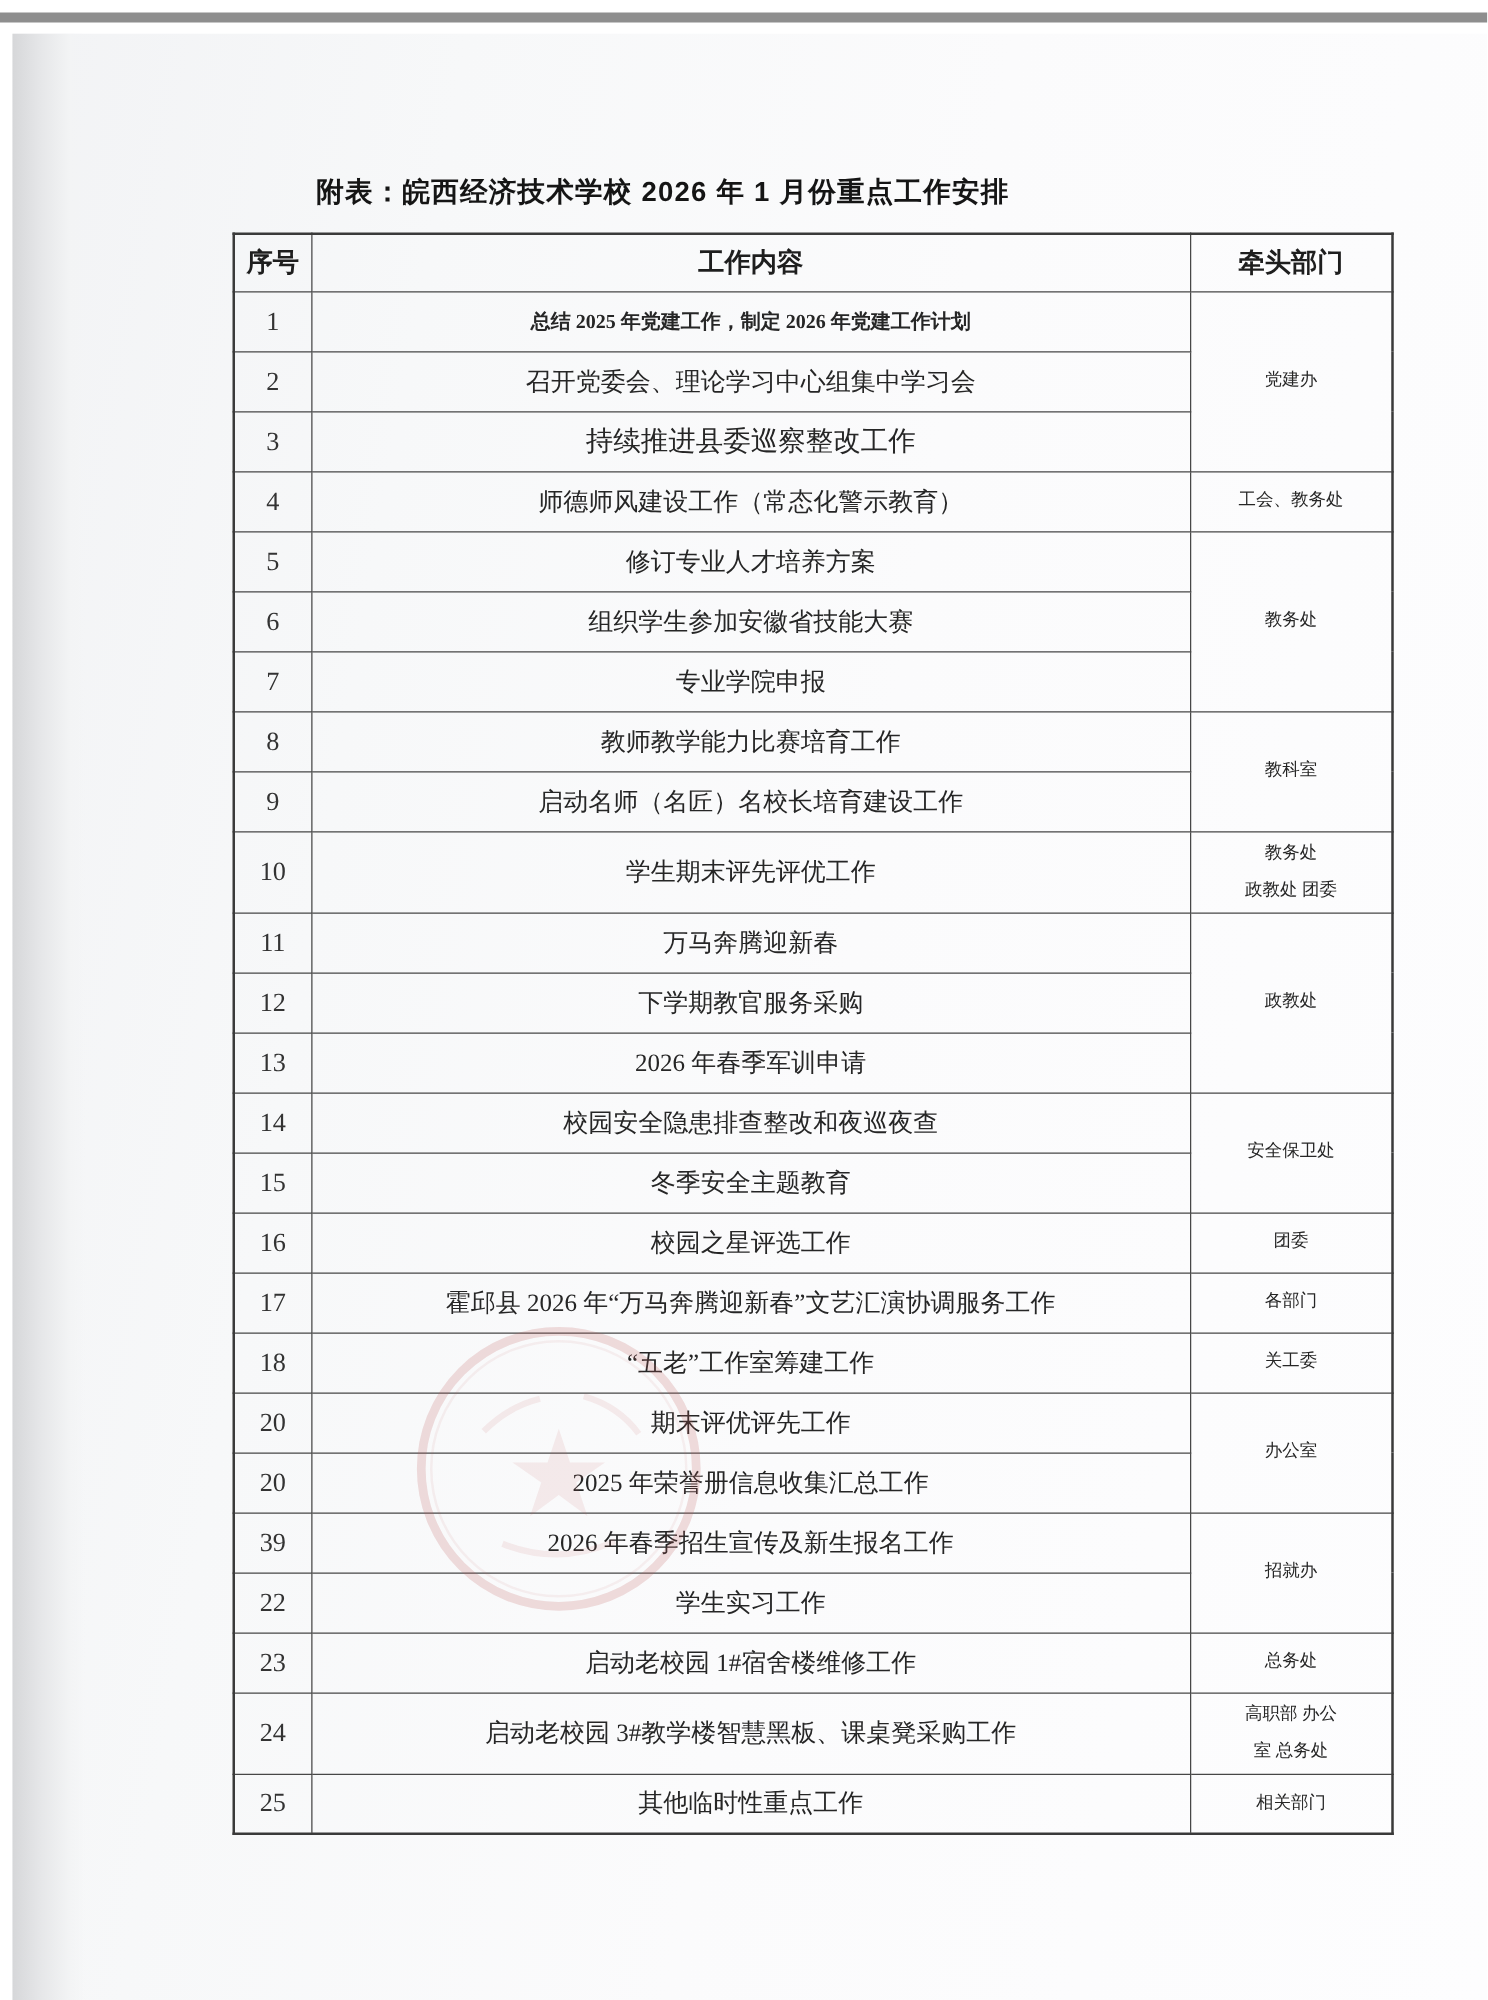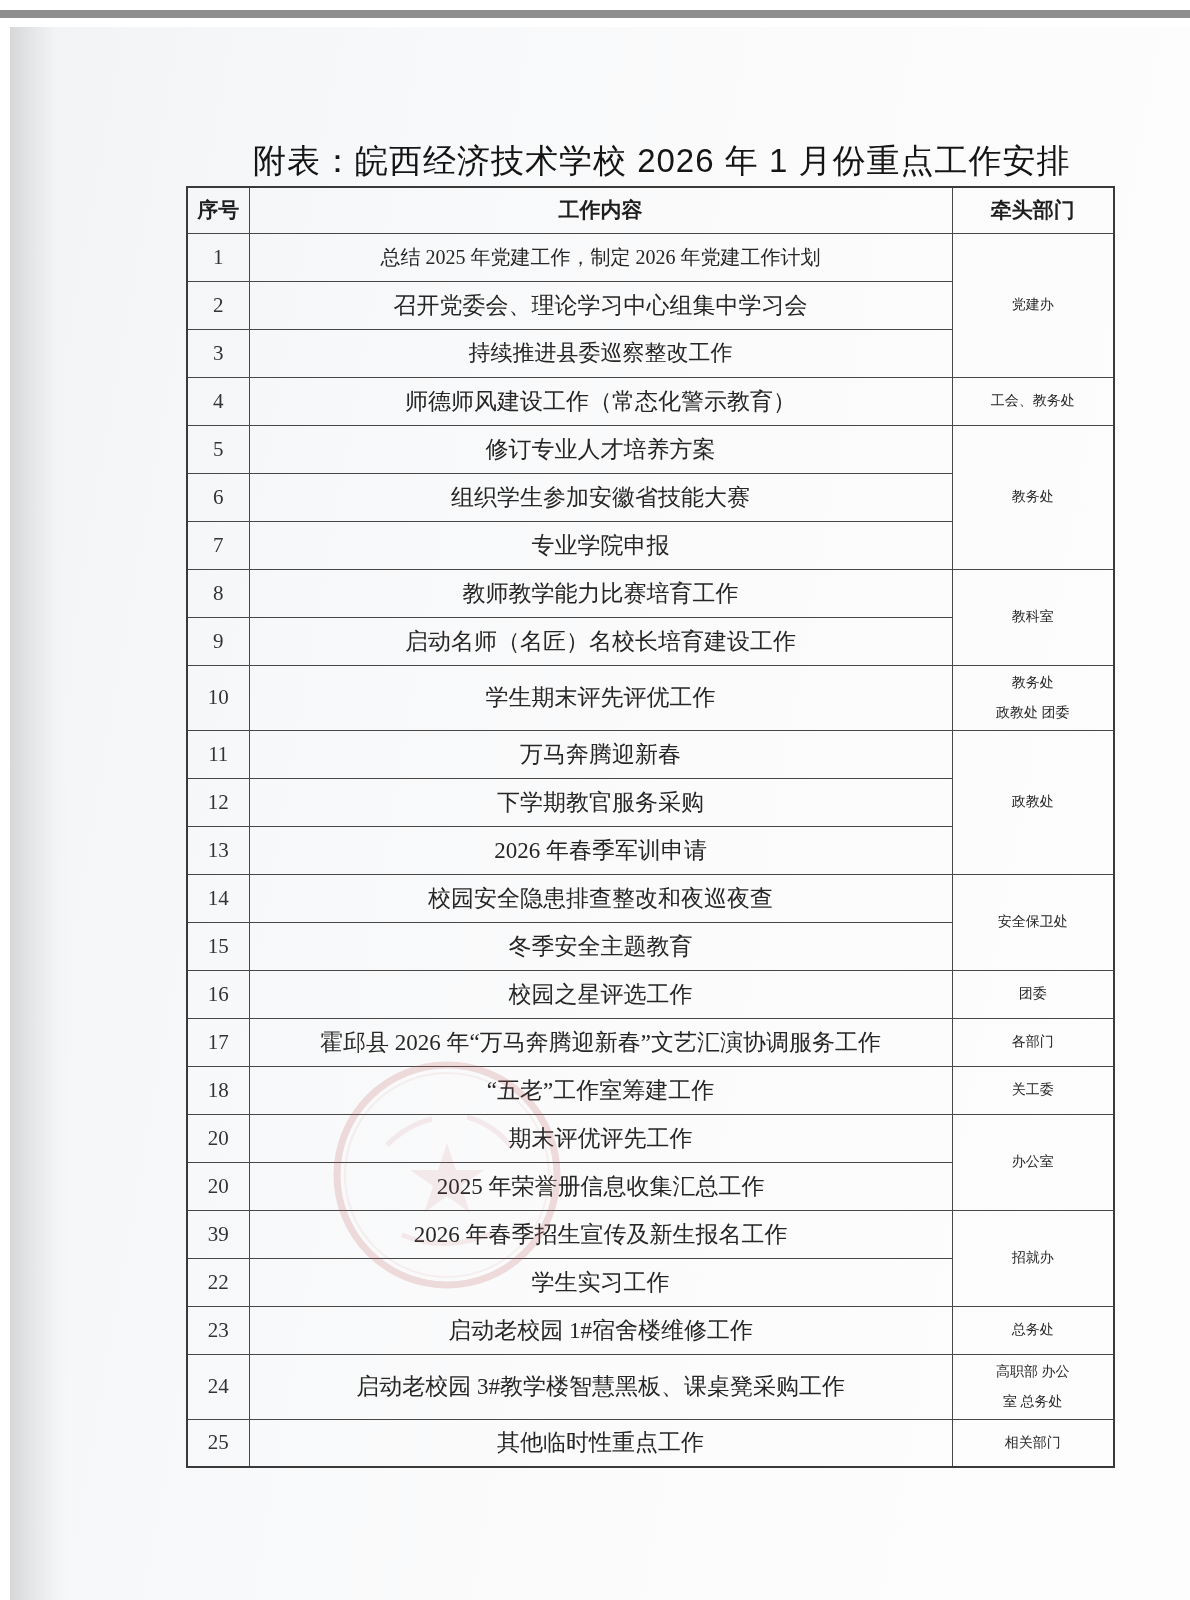--- a/index.html
+++ b/index.html
@@ -17,42 +17,42 @@
     position:absolute; left:10px; top:27px; width:1180px; height:1573px;
     background:linear-gradient(100deg,#f2f3f5 0%,#f7f8f9 25%,#fbfbfc 55%,#fdfdfe 100%);
   }
   .left-shade {
     position:absolute; left:0; top:0; width:58px; height:100%;
     background:linear-gradient(90deg,#d6d7d9 0%,#e6e7e9 40%,#f3f4f5 80%,rgba(244,245,246,0) 100%);
   }
   .doc-title {
     position:absolute; left:243px; top:112px;
     font-family:"Liberation Sans","DejaVu Sans",sans-serif;
-    font-size:33px; font-weight:400; color:#151515;
+    font-size:22px; font-weight:700; color:#151515;
     letter-spacing:1px; white-space:nowrap;
   }
   table.worktable {
     position:absolute; left:176px; top:159px;
     border-collapse:collapse; table-layout:fixed;
     border:2px solid #3a3a3a;
   }
   .worktable th, .worktable td {
     border:1.6px solid #474747;
     text-align:center; vertical-align:middle;
     overflow:hidden; padding:2px 4px;
   }
   .worktable thead tr { height:46px;margin-top:48px; }
   .worktable tbody tr { height:48px; }
   .worktable th {
     font-family:"Liberation Sans","DejaVu Sans",sans-serif;
     font-size:21px; font-weight:700; color:#1e1e1e;
   }
   td.no-cell   { font-size:21px; color:#333; }
-  td.content-cell { font-size:23px; color:#262626; }
-  tr.size-large  td.content-cell { font-size:20px; }
+  td.content-cell { font-size:20px; color:#262626; }
+  tr.size-large  td.content-cell { font-size:16px;font-weight:bold; }
   tr.size-medium td.content-cell { font-size:22px; }
   td.dept-cell { font-size:14px; line-height:30px; color:#262626; }
   td.dept-cell .dept-line { display:block; }
   .stamp {
     position:absolute; left:317px; top:1028px;
     pointer-events:none;
   }
 </style>
 </head>
 <body>

